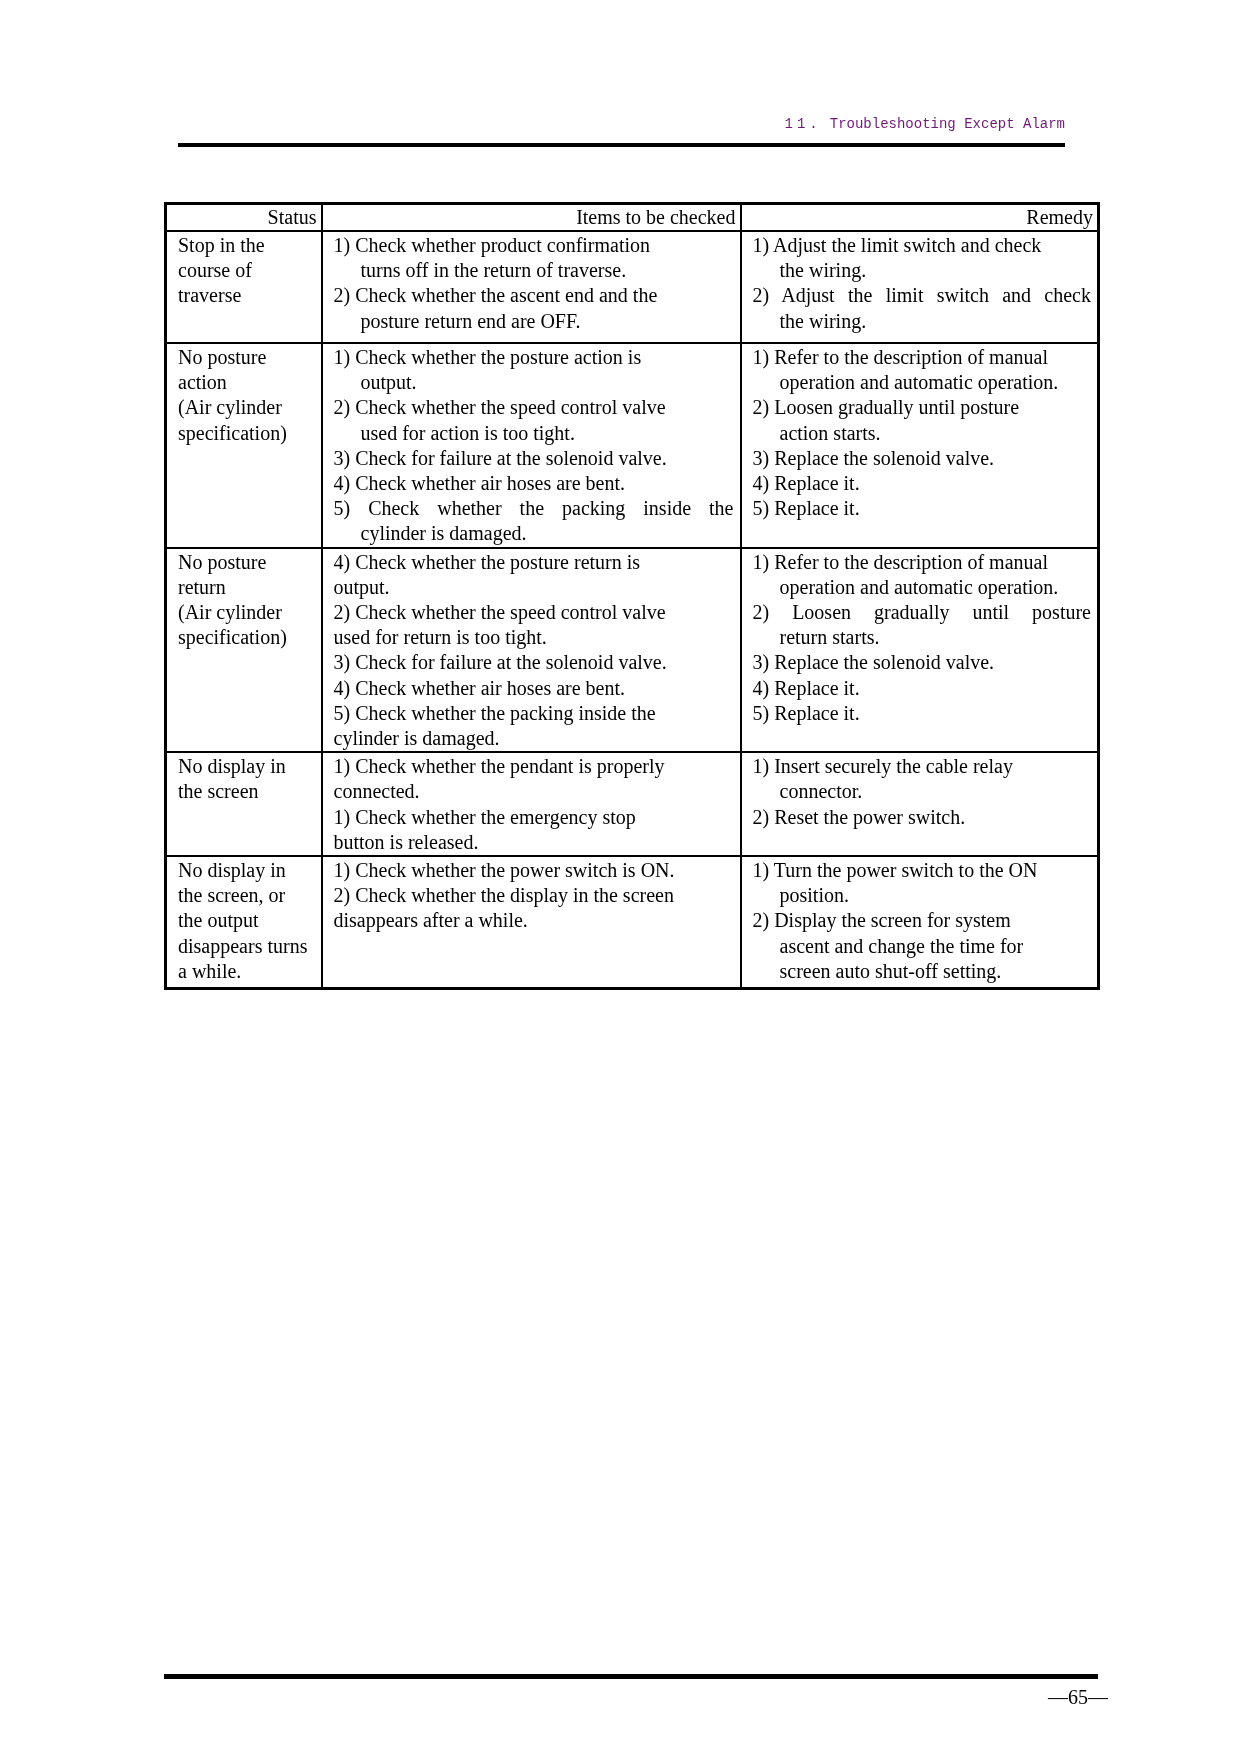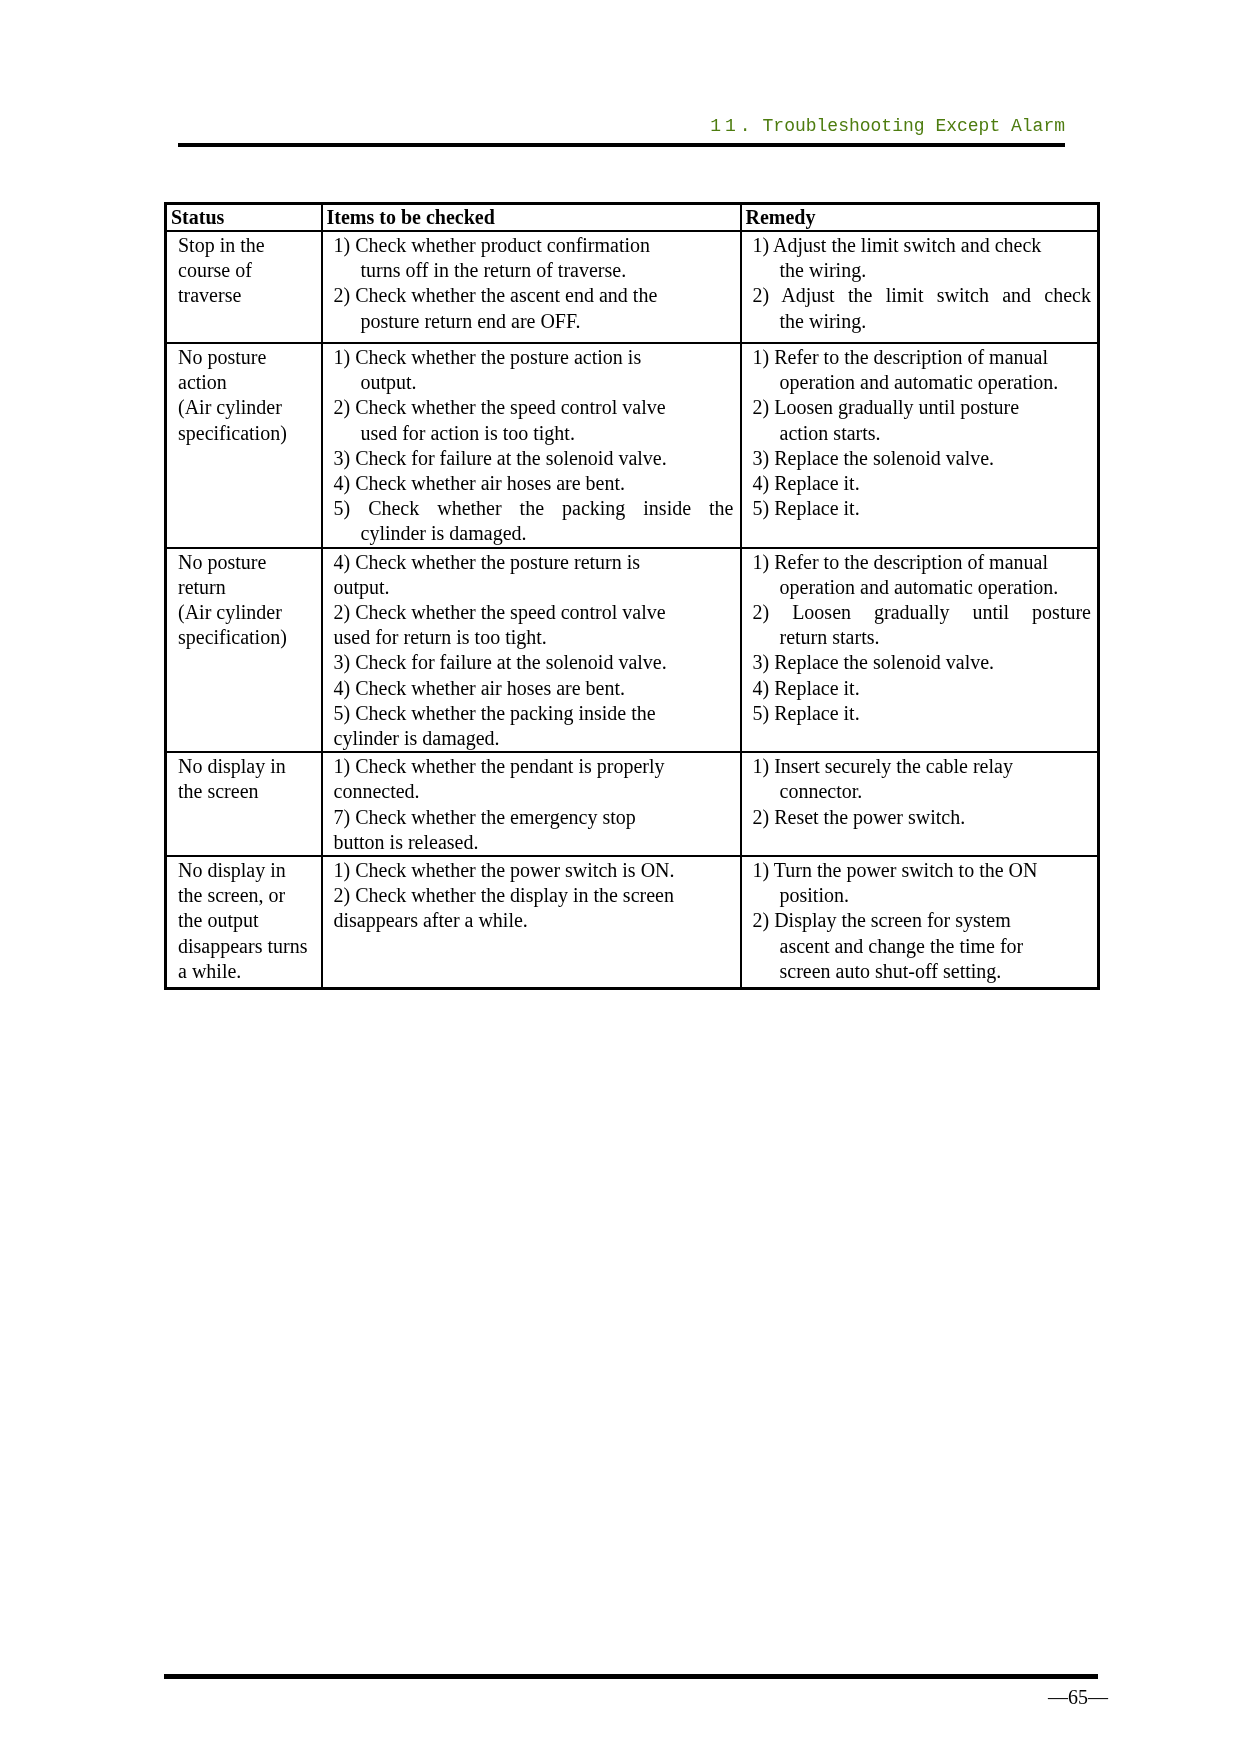--- a/index.html
+++ b/index.html
@@ -4,40 +4,40 @@
 <style>
   html,body { margin:0; padding:0; }
   body {
     width:1241px; height:1755px; position:relative;
     background:#ffffff; color:#000000;
     font-family:"Liberation Serif", serif;
   }
   .header-title {
     position:absolute; top:116px; right:176px;
     font-family:"Liberation Mono", monospace;
-    font-size:18px; white-space:nowrap; color:#4d7c0f;
+    font-size:14px; white-space:nowrap; color:#701a75;
   }
   .header-title .num { letter-spacing:4px; margin-right:8px; }
   .header-rule {
     position:absolute; top:143px; left:178px; width:887px; height:4px;
     background:#000;
   }
   .tbl-wrap { position:absolute; left:164px; top:202px; }
   table.trouble {
     border-collapse:collapse; table-layout:fixed; width:933px;
     border:3px solid #000;
   }
   table.trouble th, table.trouble td {
     border:2px solid #000;
     vertical-align:top;
     font-size:20px;
     overflow:hidden;
   }
   table.trouble th {
-    font-weight:bold; text-align:left;
+    font-weight:normal; text-align:right;
     height:25px; line-height:25px; padding:0 4px;
   }
   table.trouble td {
     line-height:25.2px;
     padding:1px 6px 0 11px;
   }
   td.status-cell { padding-left:12px; }
   tr.r0 { height:112px; }
   tr.r1 { height:200px; }
   tr.r2 { height:204px; }
@@ -156,21 +156,21 @@
           </td>
         </tr>
         <tr class="r3">
           <td class="status-cell">
             <div class="line">No display in</div>
             <div class="line">the screen</div>
           </td>
           <td class="items-cell">
             <div class="line">1) Check whether the pendant is properly</div>
             <div class="line">connected.</div>
-            <div class="line">7) Check whether the emergency stop</div>
+            <div class="line">1) Check whether the emergency stop</div>
             <div class="line">button is released.</div>
           </td>
           <td class="remedy-cell">
             <div class="line">1) Insert securely the cable relay</div>
             <div class="line ind">connector.</div>
             <div class="line">2) Reset the power switch.</div>
           </td>
         </tr>
         <tr class="r4">
           <td class="status-cell">

